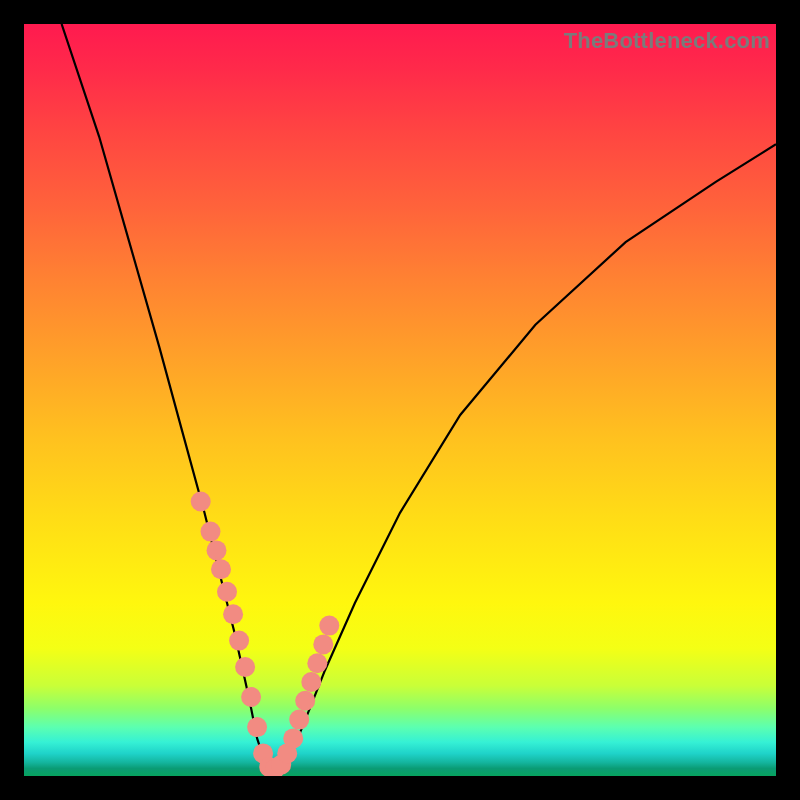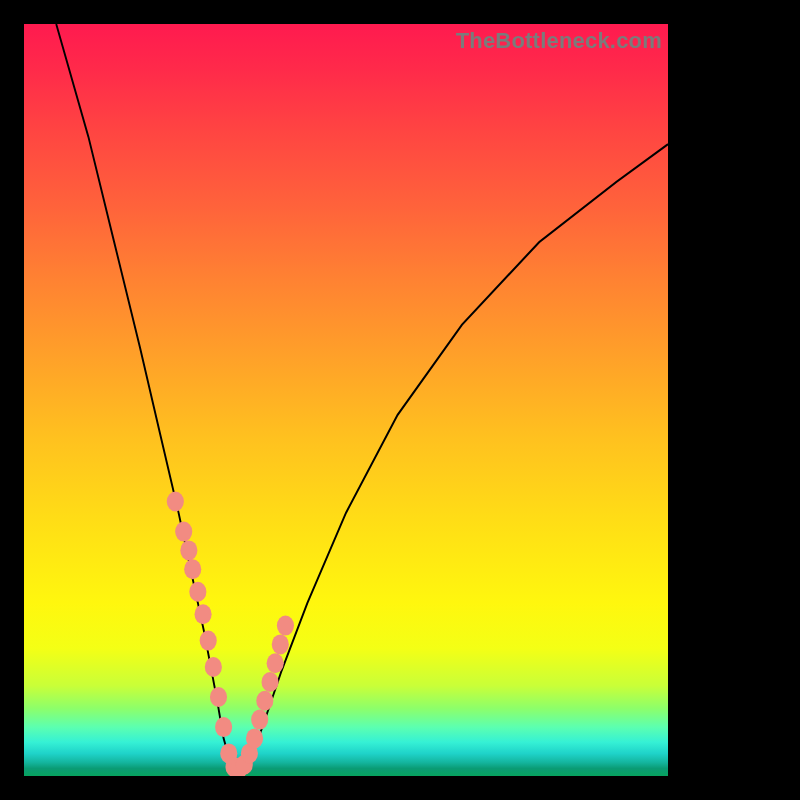--- a/index.html
+++ b/index.html
@@ -8,21 +8,21 @@
     width: 800px;
     height: 800px;
     background: #000;
     overflow: hidden;
     font-family: Arial, Helvetica, sans-serif;
   }
   .frame {
     position: absolute;
     left: 24px;
     top: 24px;
-    width: 644px;
+    width: 752px;
     height: 752px;
     box-sizing: border-box;
   }
   .gradient {
     position: absolute;
     left: 0;
     top: 0;
     width: 100%;
     height: 100%;
     background: linear-gradient(

